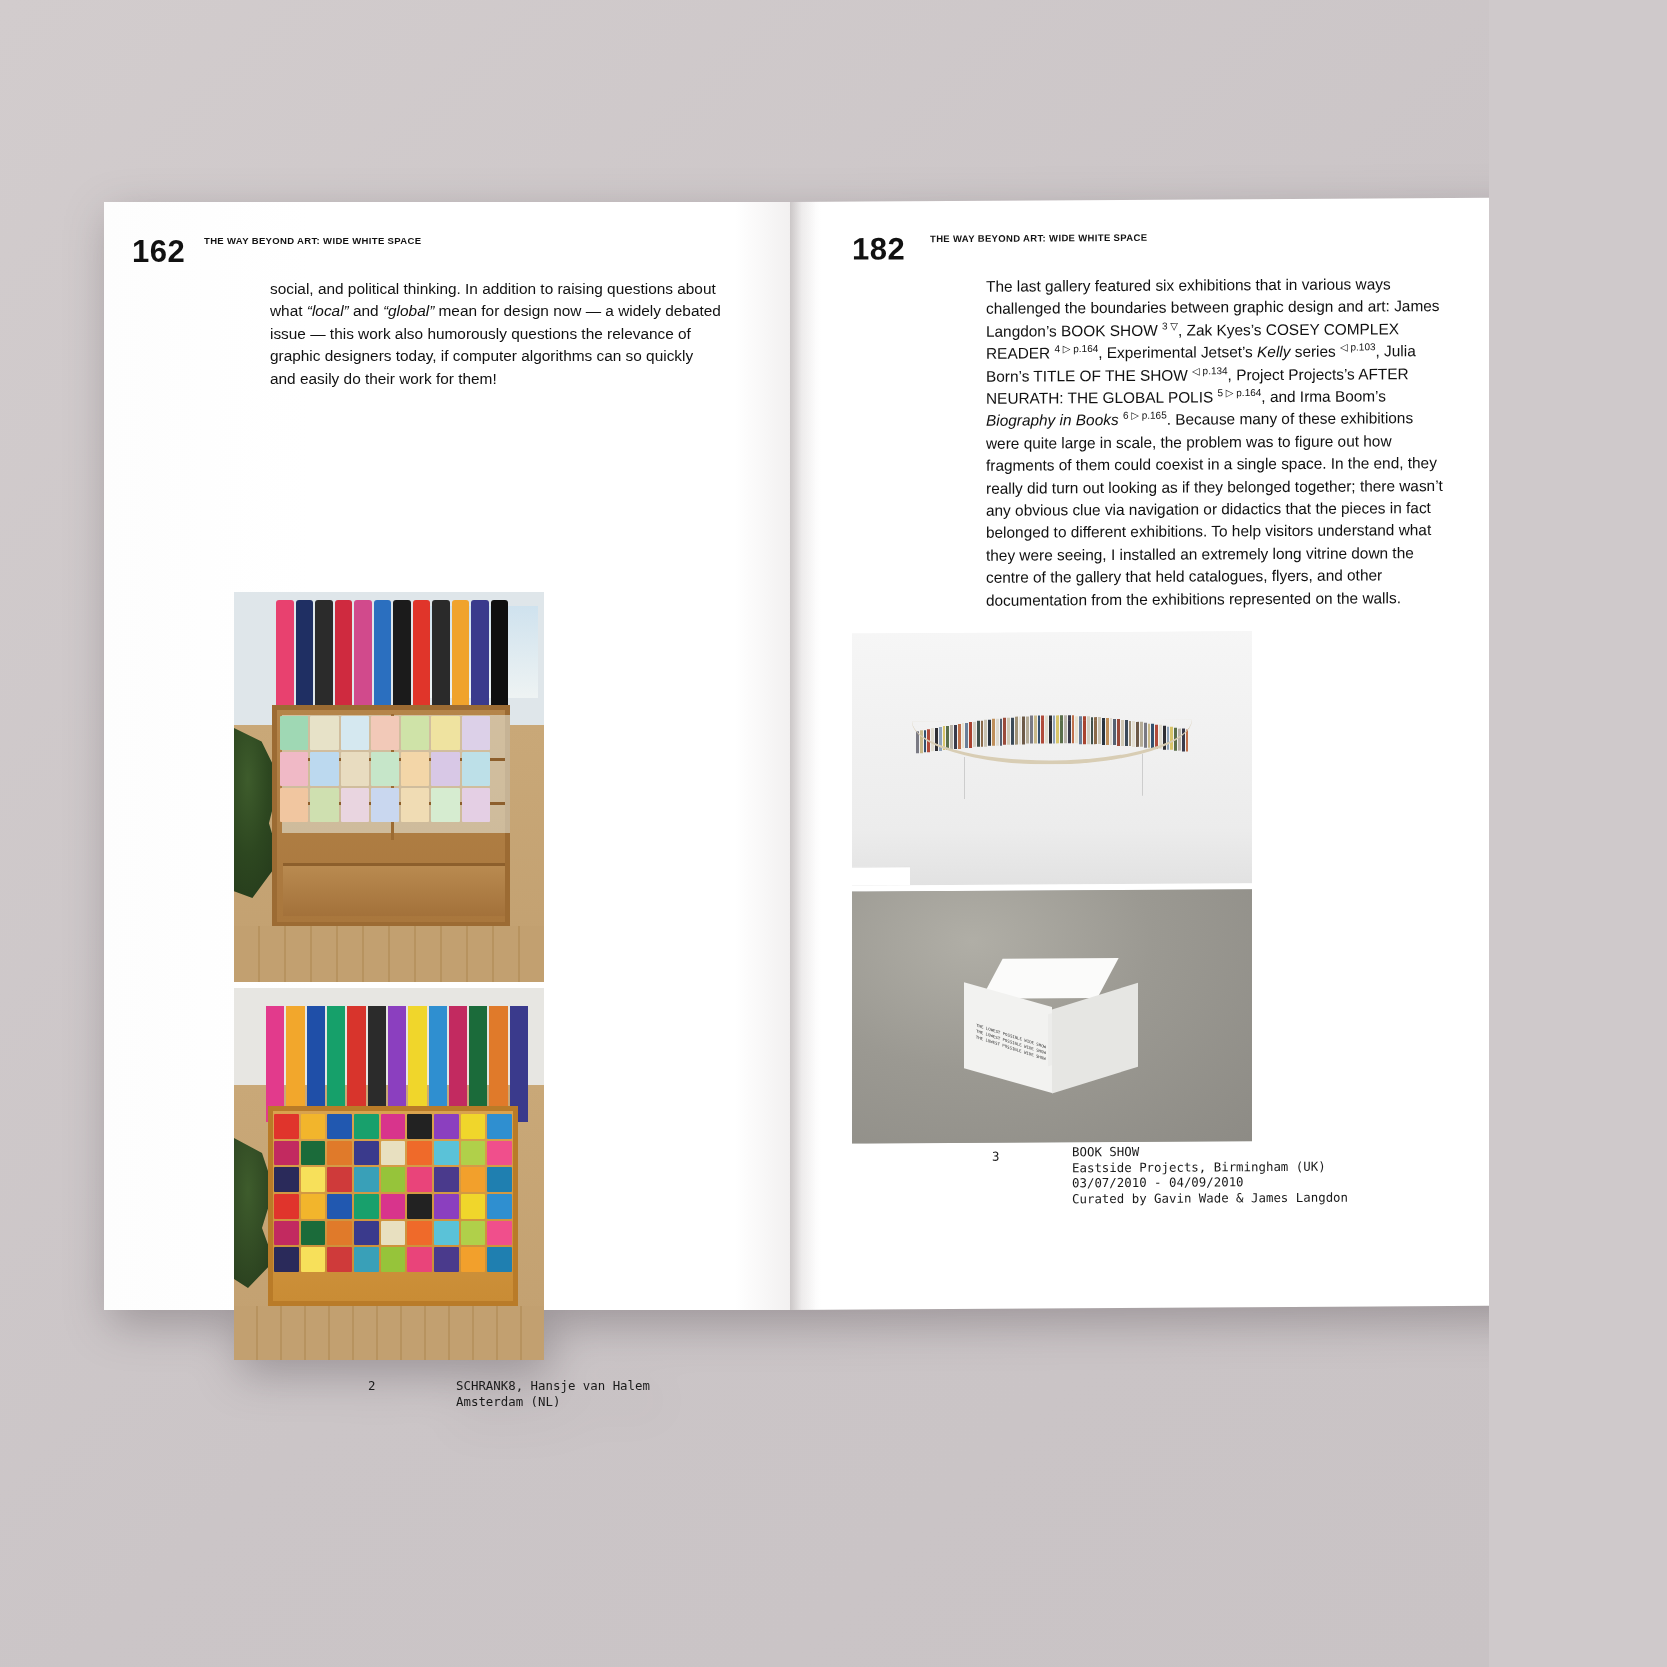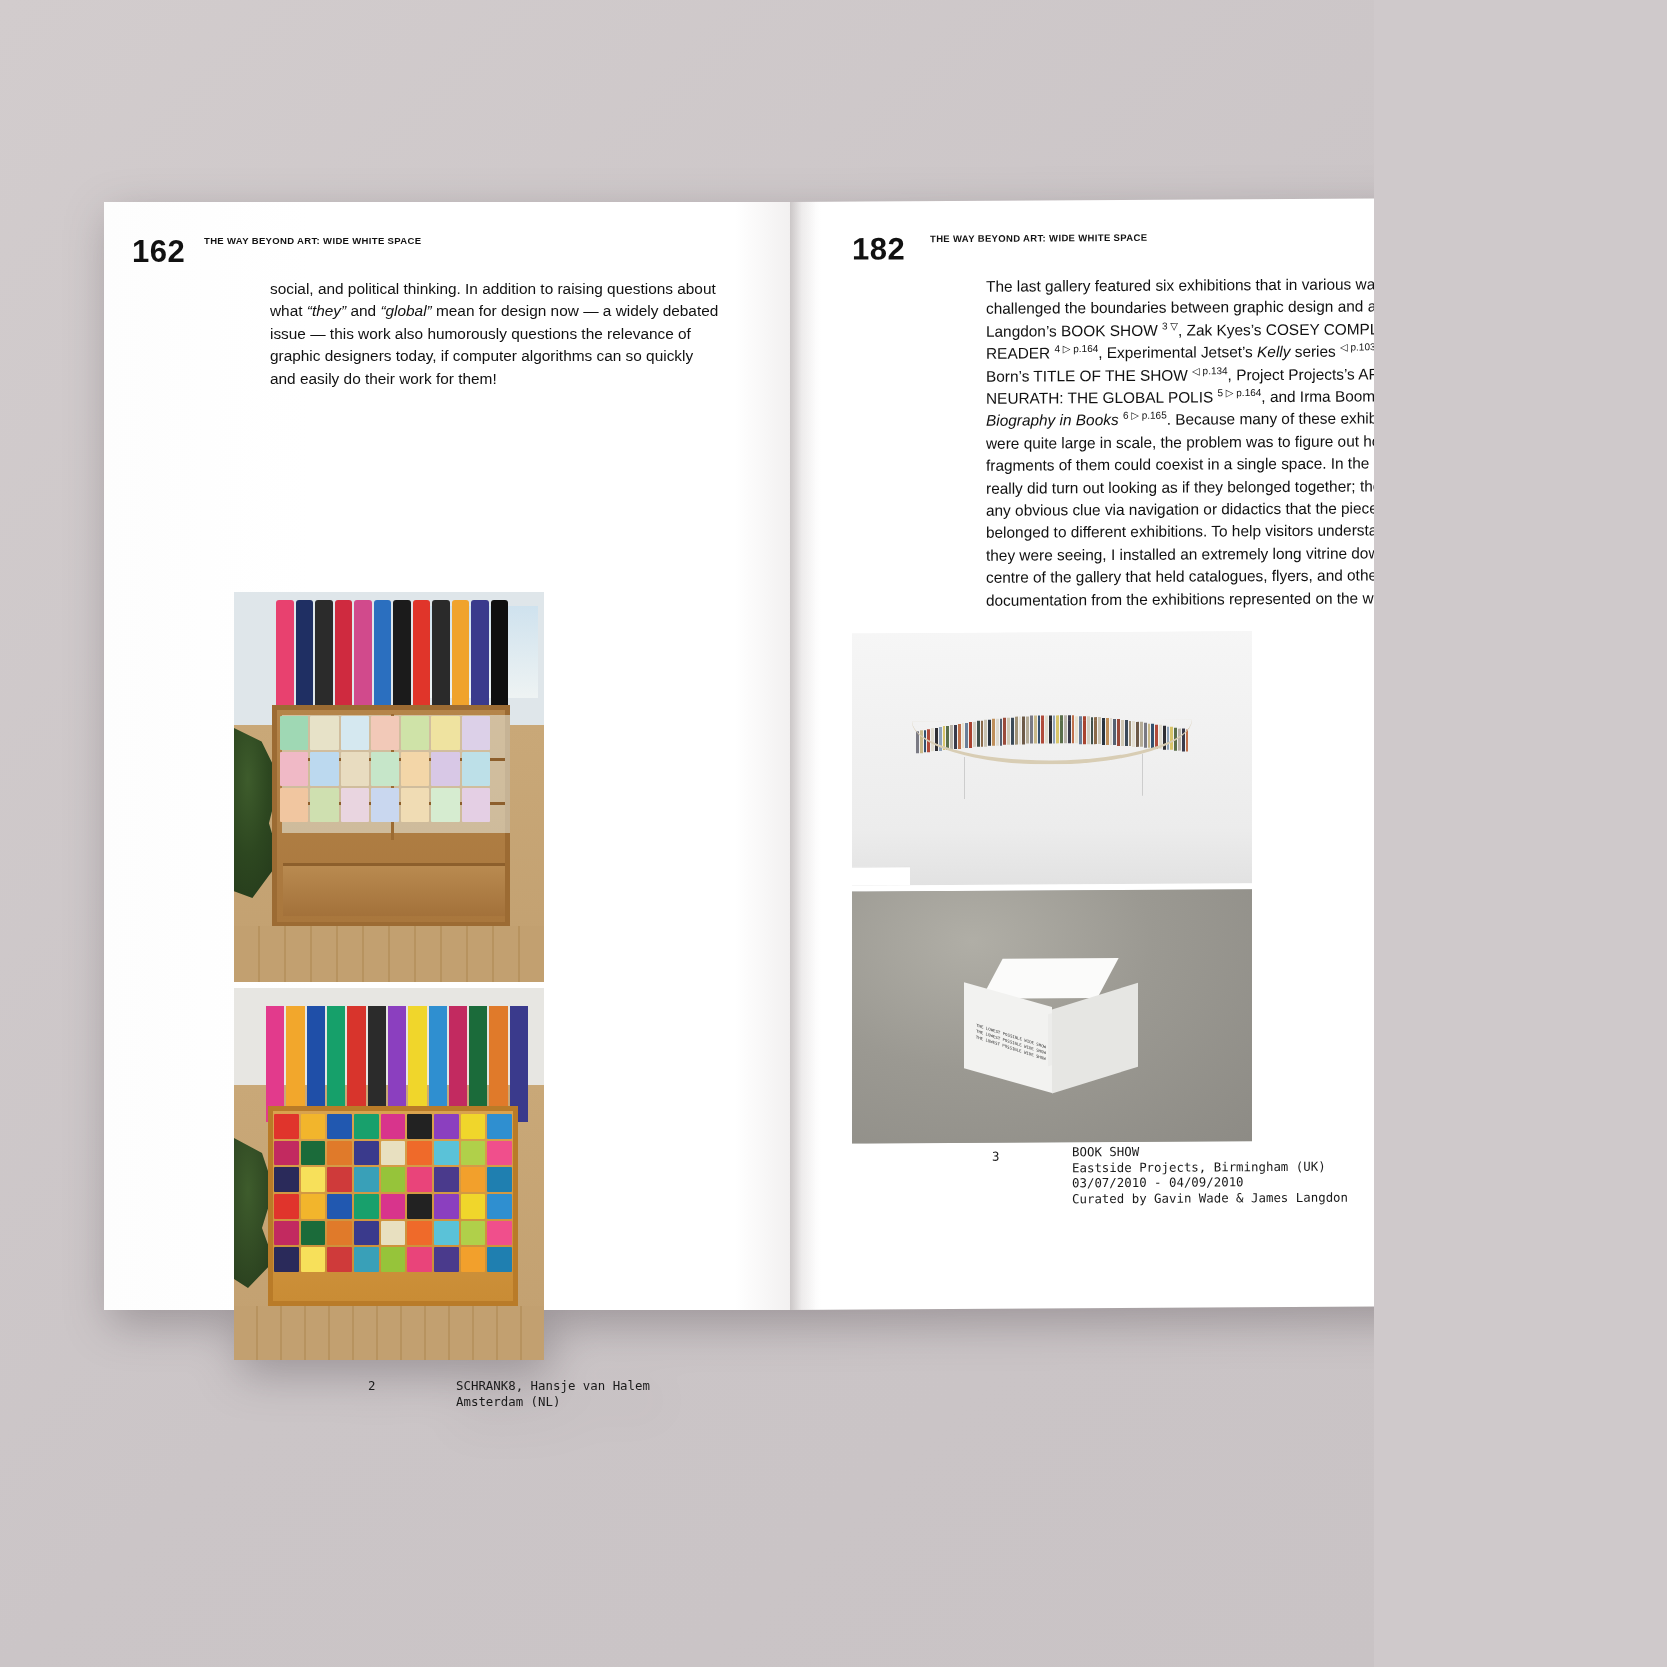--- a/index.html
+++ b/index.html
@@ -5,21 +5,21 @@
   html, body {
     margin: 0;
     padding: 0;
     width: 1667px;
     height: 1667px;
     background: #cfc9cb;
     font-family: "Liberation Sans", sans-serif;
   }
   #stage {
     position: relative;
-    width: 1374px;
+    width: 1489px;
     height: 1667px;
     background: linear-gradient(135deg, #d2cccd 0%, #cbc5c7 55%, #c9c3c5 100%);
     overflow: hidden;
   }
   .spread {
     position: absolute;
     left: 104px;
     top: 202px;
     width: 1460px;
     height: 1108px;
@@ -233,21 +233,21 @@
 
 <div id="stage">
   <div class="spread">
 
     <div class="page page-left">
 
       <div class="folio" style="left:28px; top:32px;">162</div>
 
       <div class="runninghead" style="left:100px; top:33px;">THE WAY BEYOND ART: WIDE WHITE SPACE</div>
 
-      <div class="bodytext" style="left:166px; top:76px; width:452px;">social, and political thinking. In addition to raising questions about what <i>“they”</i> and <i>“global”</i> mean for design now — a widely debated issue — this work also humorously questions the relevance of graphic designers today, if computer algorithms can so quickly and easily do their work for them!</div>
+      <div class="bodytext" style="left:166px; top:76px; width:452px;">social, and political thinking. In addition to raising questions about what <i>“local”</i> and <i>“global”</i> mean for design now — a widely debated issue — this work also humorously questions the relevance of graphic designers today, if computer algorithms can so quickly and easily do their work for them!</div>
 
       <div class="fig fig1">
         <div class="room1"></div>
         <div class="win1"></div>
         <div class="plant1"></div>
         <div class="rolls" id="rolls">
             <div class="roll" style="background: rgb(232, 65, 111);"></div>
             <div class="roll" style="background: rgb(31, 47, 99);"></div>
             <div class="roll" style="background: rgb(43, 43, 43);"></div>
             <div class="roll" style="background: rgb(207, 42, 63);"></div>

